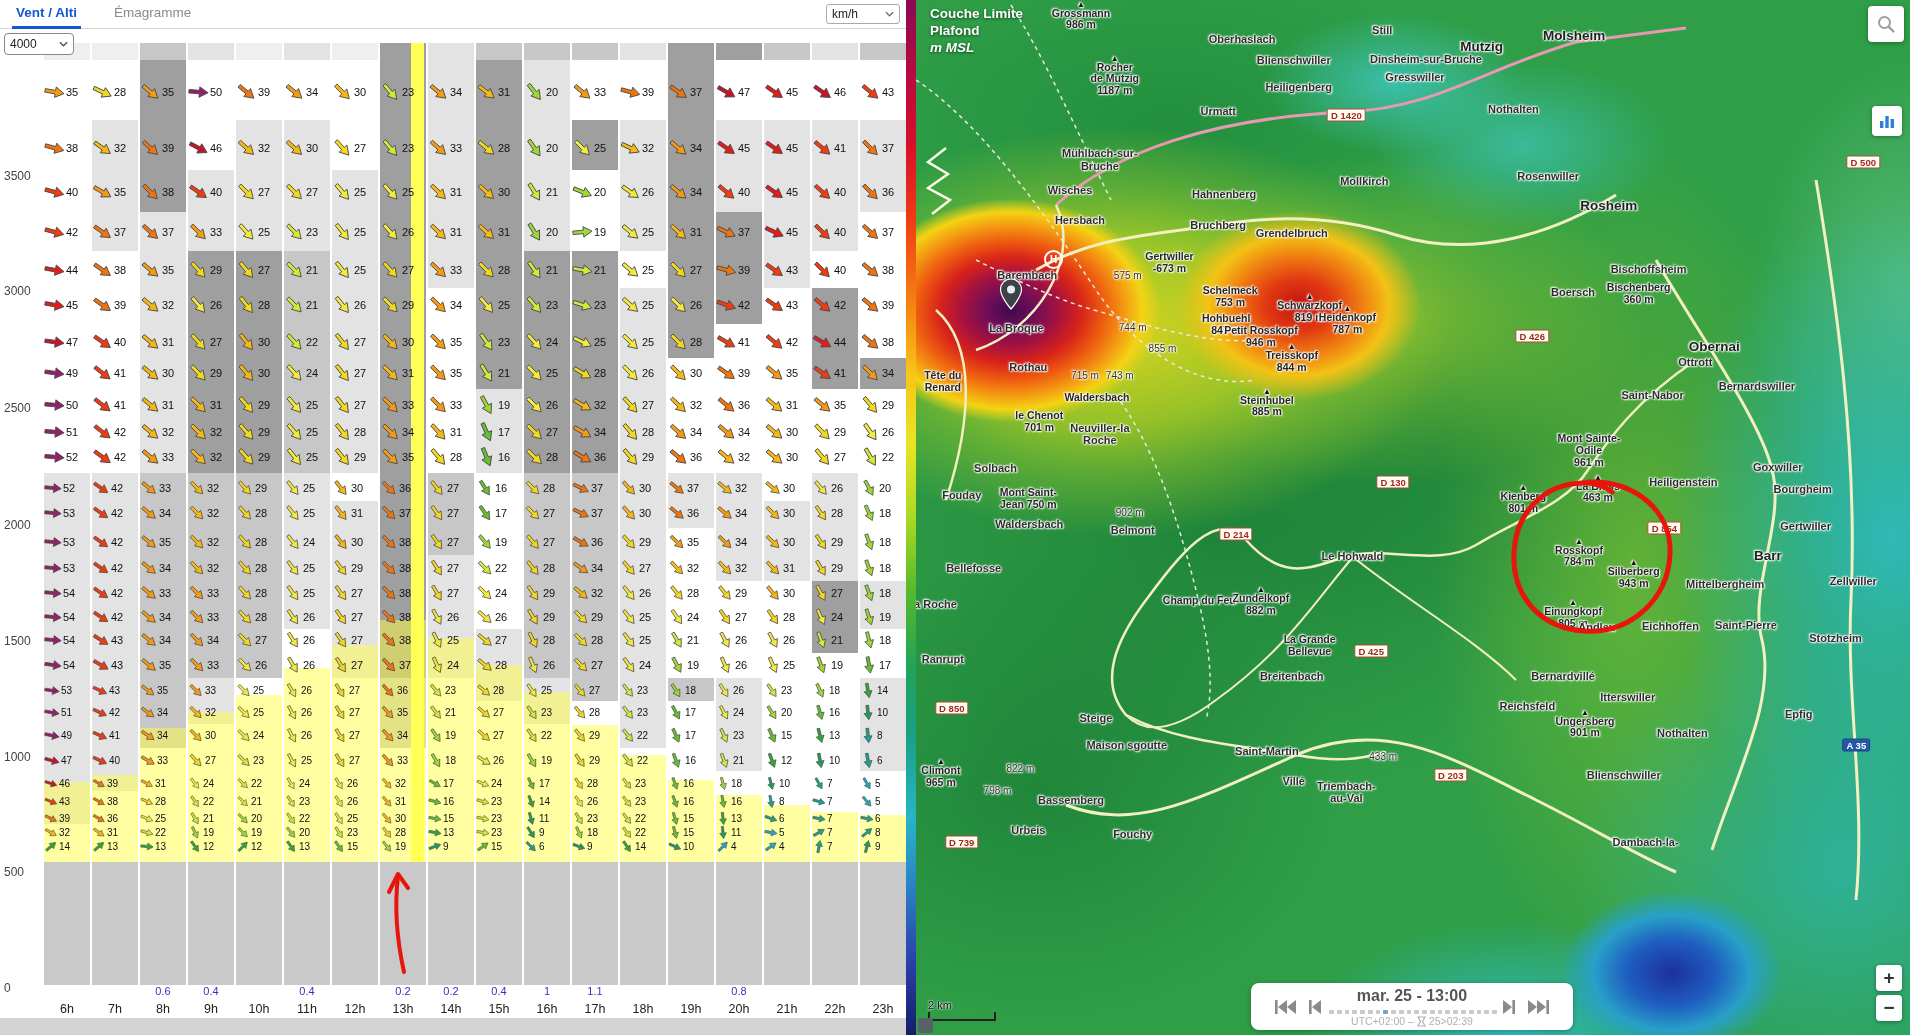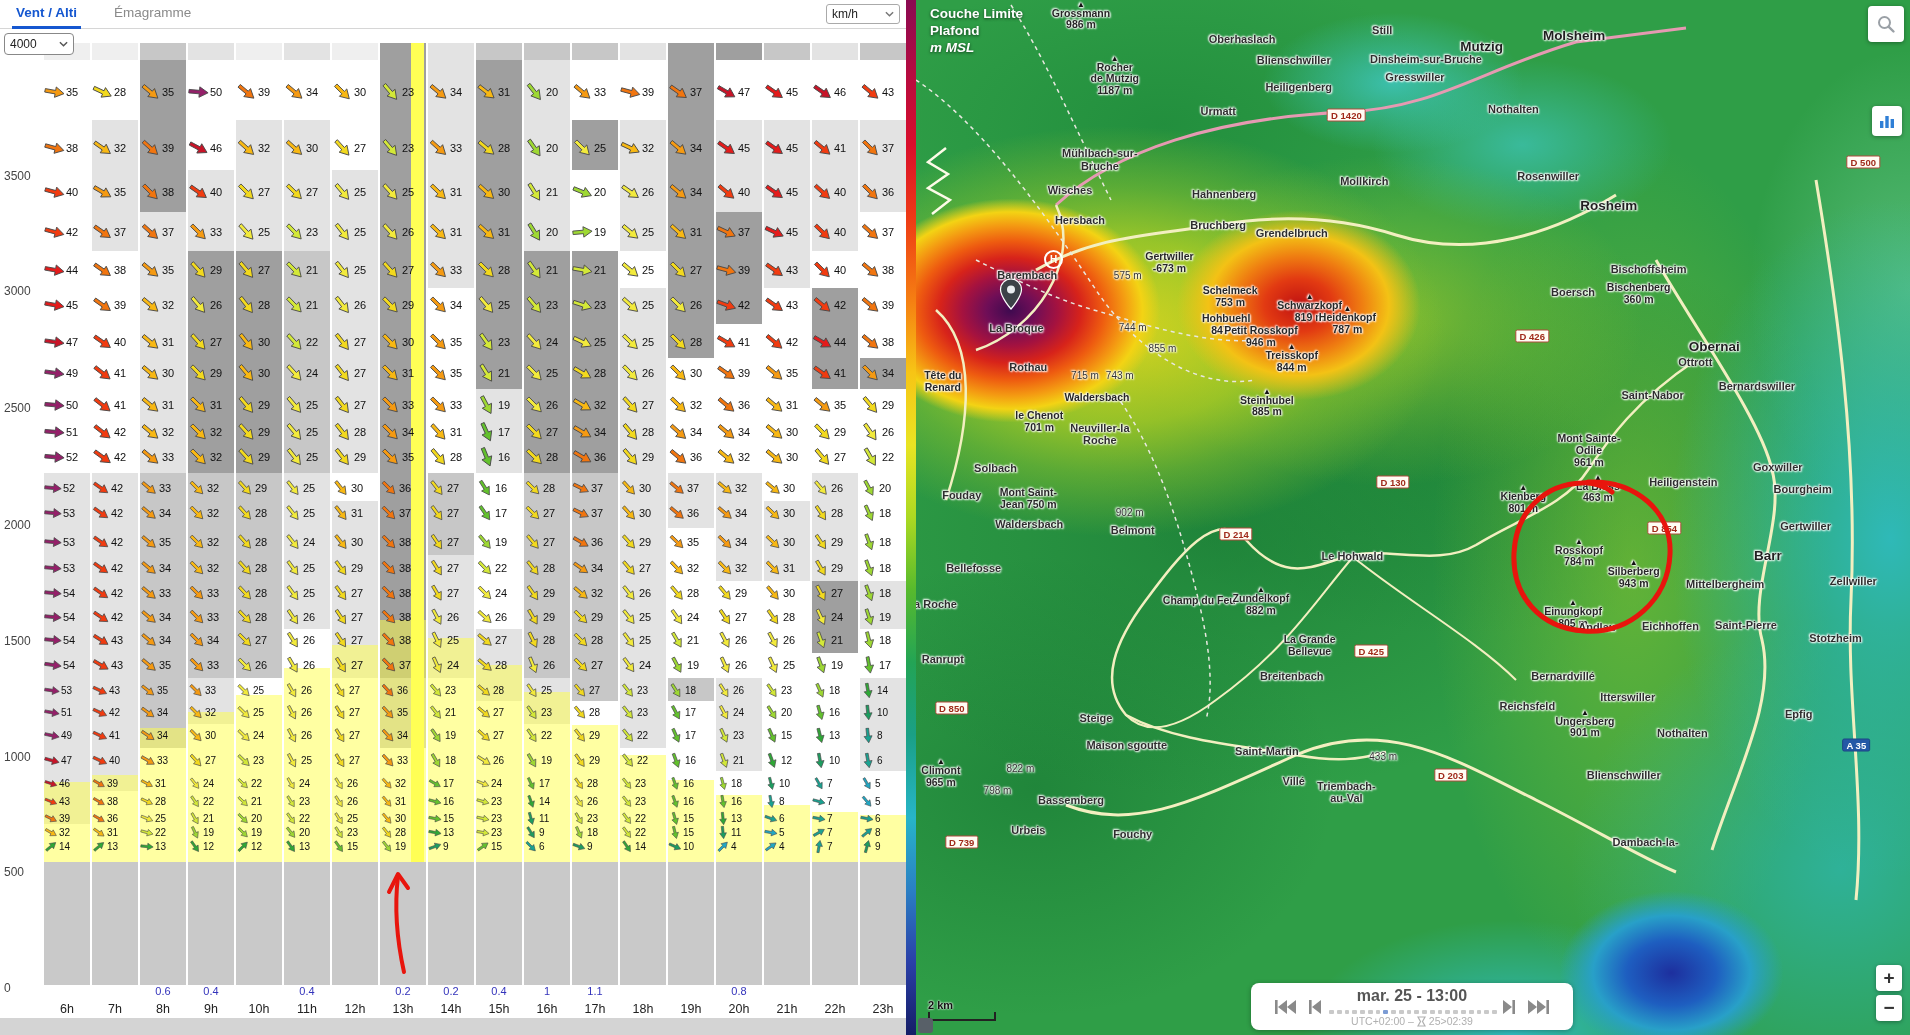--- a/index.html
+++ b/index.html
@@ -71,21 +71,21 @@
   #zoom-in{right:8px;bottom:44px;width:26px;height:26px;font-size:19px;font-weight:bold;color:#333;}
   #zoom-out{right:8px;bottom:14px;width:26px;height:26px;font-size:19px;font-weight:bold;color:#333;}
   #timeline{position:absolute;left:335px;top:983px;width:322px;height:47px;background:#fff;border-radius:8px;
     box-shadow:0 1px 5px rgba(0,0,0,0.3);z-index:15;}
   #tl-date{position:absolute;top:4px;left:0;width:100%;text-align:center;font-size:16px;font-weight:bold;color:#555;}
   .tlbtn{position:absolute;top:14px;width:24px;height:20px;cursor:pointer;}
   #tl-dots{position:absolute;left:78px;top:27px;width:168px;display:flex;gap:3px;}
   .dot{width:5px;height:4px;border-radius:1px;background:#c9c9c9;}
   .dot.on{background:#7b9bd4;}
   #tl-sub{position:absolute;bottom:3px;width:100%;text-align:center;font-size:10.5px;color:#b0b0b0;display:flex;justify-content:center;align-items:center;gap:3px;}
-  #scalebox{position:absolute;left:12px;bottom:14px;z-index:9;font-size:11px;color:#111;font-weight:bold;
+  #scalebox{position:absolute;left:12px;bottom:14px;z-index:9;font-size:11px;color:#111;font-weight:normal;
     text-shadow:0 0 2px #fff,0 0 2px #fff;}
   #scaleline{width:64px;height:7px;border:2px solid #222;border-top:none;margin-top:1px;}
   #attr-toggle{position:absolute;left:2px;bottom:2px;width:15px;height:15px;background:#586068;border-radius:3px;z-index:9;cursor:pointer;}
   #pin{position:absolute;z-index:10;cursor:pointer;}
   #annot-circle{position:absolute;left:0;top:0;z-index:11;pointer-events:none;}
   #helipad{position:absolute;left:128px;top:250px;z-index:6;width:15px;height:15px;border:2px solid #fff;border-radius:50%;
     color:#fff;font-size:10px;font-weight:bold;text-align:center;line-height:15px;text-shadow:none;}
 </style>
 </head>
 <body>

